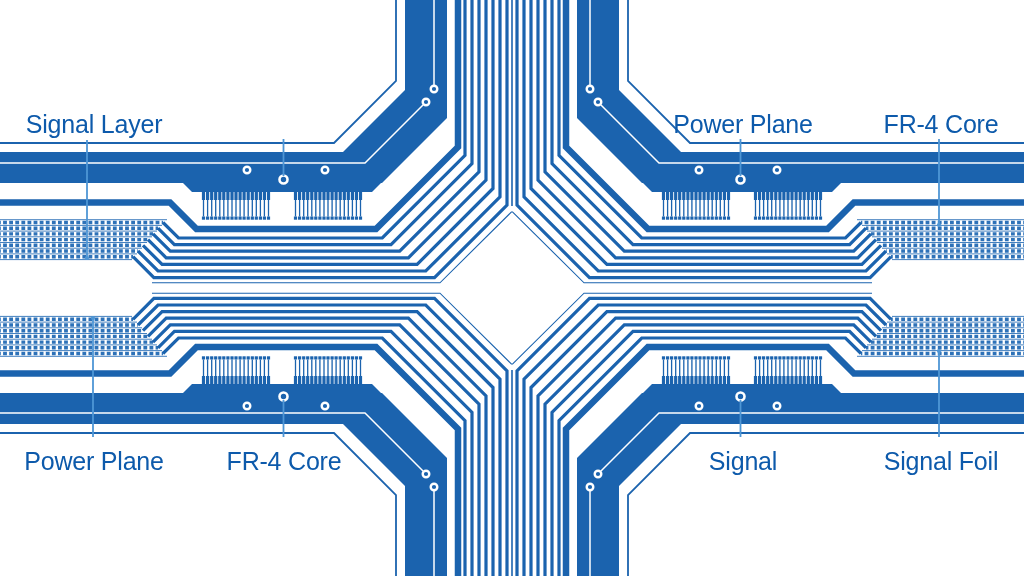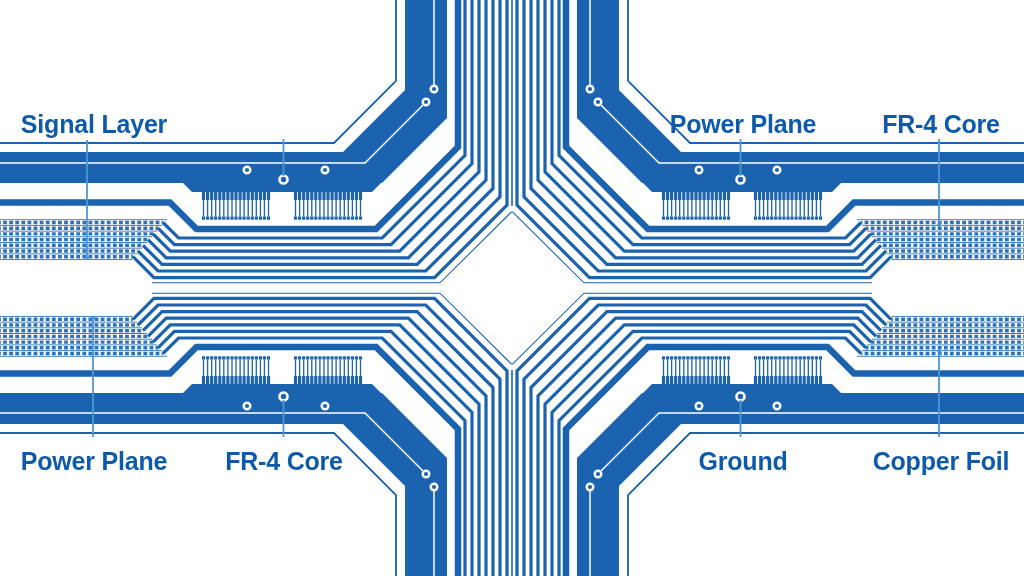--- a/index.html
+++ b/index.html
@@ -10,21 +10,21 @@
     --bg-white:#ffffff;
   }
   html,body{margin:0;padding:0;background:#e8e8e8;}
   .stage{
     position:relative;width:1024px;height:576px;background:var(--bg-white);
     overflow:hidden;font-family:"Liberation Sans",sans-serif;
   }
   .stage svg{position:absolute;left:0;top:0;}
   .lbl{
     position:absolute;transform:translateX(-50%);
-    font-size:25px;font-weight:700;letter-spacing:-0.2px;
+    font-size:25px;font-weight:400;letter-spacing:-0.2px;
     color:var(--label-blue);white-space:nowrap;user-select:none;
   }
   
   .fillB{fill:var(--trace-blue);stroke:none;}
   .ln{stroke:var(--trace-blue);fill:none;}
   .mesh{stroke:var(--mesh-blue);fill:none;}
   .wt{stroke:#ffffff;fill:none;}
   .via{fill:none;stroke:#ffffff;}
   .ptr{stroke:var(--pointer-blue);fill:none;}
   .ptrdot{fill:var(--pointer-blue);stroke:none;}
@@ -158,15 +158,15 @@
       <line class="ptr" stroke-width="1.8" x1="939" y1="437" x2="939" y2="352"></line>
       <circle class="ptrdot" r="2.1" cx="939" cy="351"></circle>
     </g>
   </svg>
 
   <div class="lbl" style="left:94px;top:110px">Signal Layer</div>
   <div class="lbl" style="left:743px;top:110px">Power Plane</div>
   <div class="lbl" style="left:941px;top:110px">FR-4 Core</div>
   <div class="lbl" style="left:94px;top:447px">Power Plane</div>
   <div class="lbl" style="left:284px;top:447px">FR-4 Core</div>
-  <div class="lbl" style="left:743px;top:447px">Ground</div>
-  <div class="lbl" style="left:941px;top:447px">Copper Foil</div>
+  <div class="lbl" style="left:743px;top:447px">Signal</div>
+  <div class="lbl" style="left:941px;top:447px">Signal Foil</div>
 </div>
 
 </body></html>

